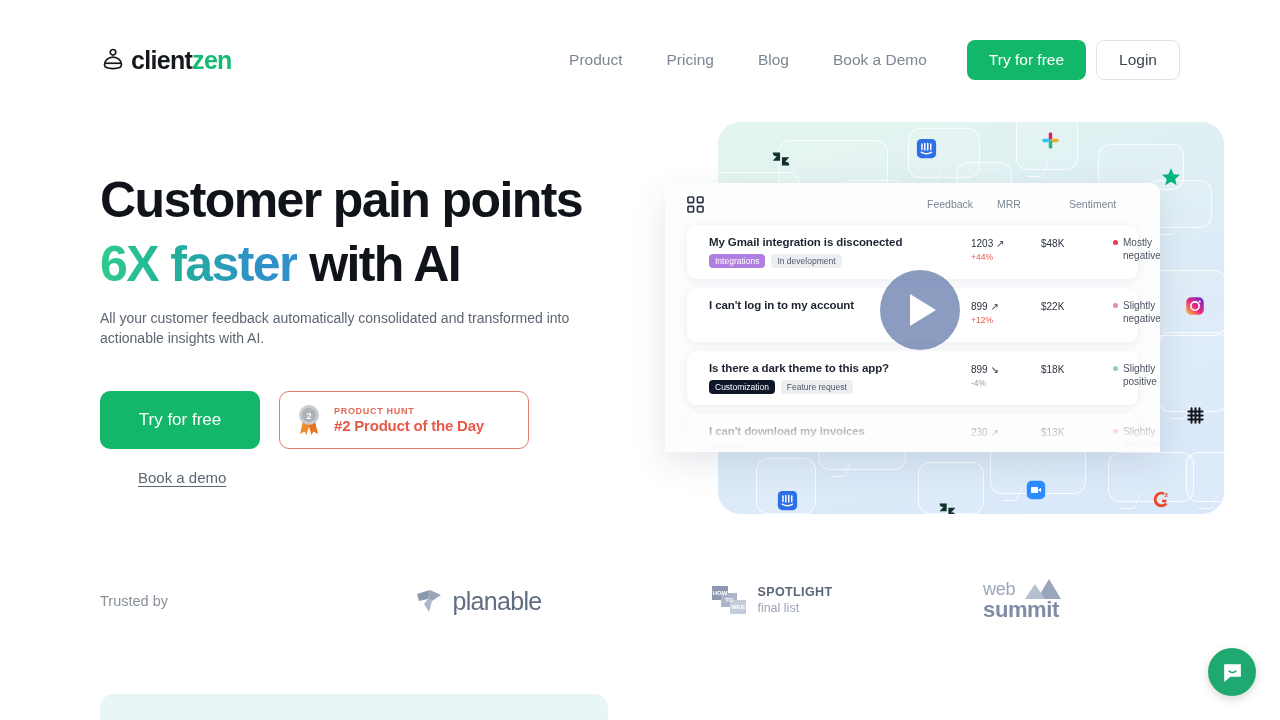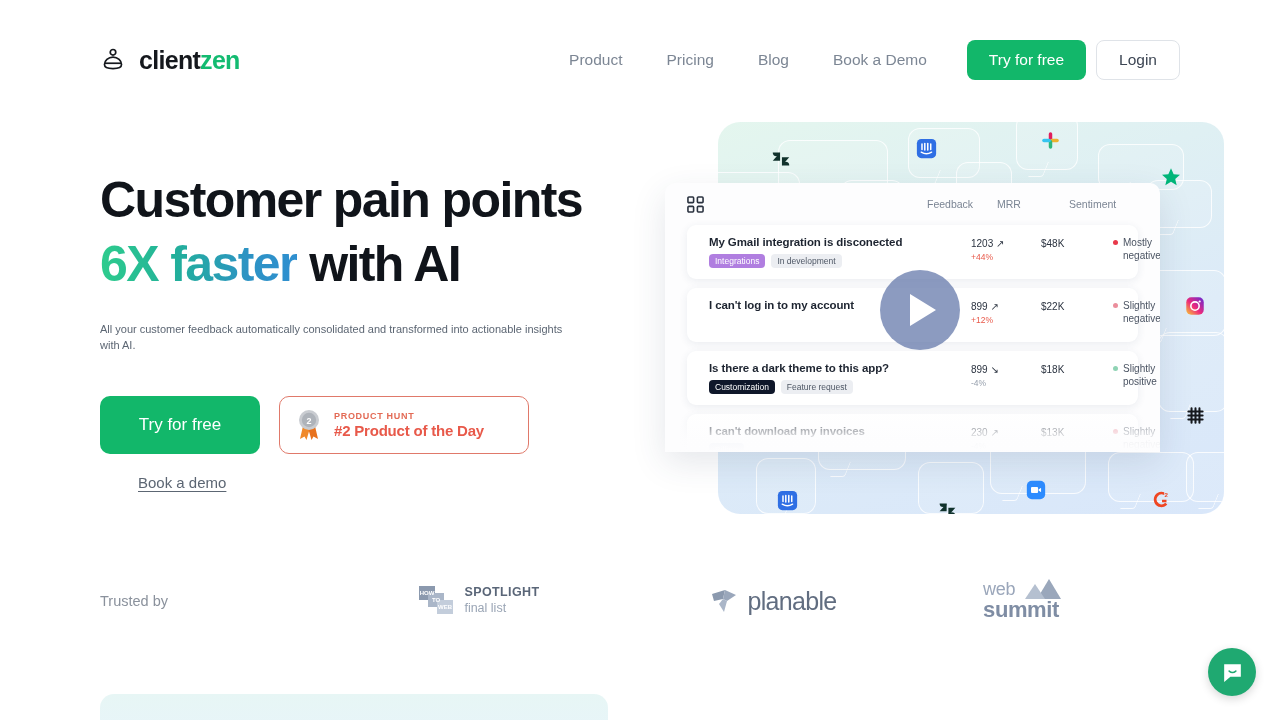--- a/index.html
+++ b/index.html
@@ -10,21 +10,21 @@
     font-family: "Liberation Sans", sans-serif;
     -webkit-font-smoothing: antialiased;
   }
   .page { position: relative; width: 1280px; height: 720px; background: #fff; }
 
   
   .header {
     position: absolute; top: 0; left: 0; width: 1280px; height: 120px;
     display: flex; align-items: center; padding: 0 100px;
   }
-  .logo { display: flex; align-items: center; gap: 13px; text-align: right; }
+  .logo { display: flex; align-items: center; gap: 5px; text-align: right; }
   .logo-mark { width: 26px; height: 26px; display: block; }
   .logo-text {
     font-size: 25px; font-weight: 700; letter-spacing: -0.7px;
     line-height: 1;
   }
   .logo-text .zen { color: #13bb71; }
   .logo-text .client { color: #15181d; }
 
   .nav { margin-left: auto; display: flex; align-items: center; gap: 0px; }
   .nav-link {
@@ -54,21 +54,21 @@
   h1.headline {
     font-size: 50px; font-weight: 700; letter-spacing: -1.6px;
     line-height: 1.28; color: #10141a;
   }
   .grad {
     background: linear-gradient(90deg, #2ecc8d 0%, #22b09a 38%, #2d93c4 75%, #2f8fd0 100%);
     -webkit-background-clip: text; background-clip: text;
     -webkit-text-fill-color: transparent; color: transparent;
   }
   .subhead {
-    margin-top: 26px; font-size: 11px; line-height: 1.45;
+    margin-top: 12px; font-size: 14px; line-height: 1.45;
     color: #5c6673; max-width: 470px; font-weight: 400;
   }
   .cta-row { margin-top: 42px; display: flex; align-items: flex-start; gap: 19px; }
   .btn-try-hero {
     background: #12b76a; color: #fff; border: none;
     font-size: 17px; font-weight: 500;
     width: 160px; height: 58px; border-radius: 10px;
     cursor: pointer; font-family: inherit;
   }
   .ph-badge {
@@ -421,44 +421,44 @@
   <div class="dash-fade"></div>
 
   <div class="playbtn">
     <div class="tri"></div>
   </div>
 
   <div class="trusted">
     <span class="trusted-label">Trusted by</span>
 
 
+    <div class="logo-slot" style="width:260px;">
+      <svg width="30" height="28" viewBox="0 0 30 28">
+        <path d="M2 7 L15 3 L13 12 L4 14 Z" fill="#8b99ae"></path>
+        <path d="M15 3 L26 8 L17 14 L13 12 Z" fill="#9aa7bb"></path>
+        <path d="M13 12 L17 14 L14 25 L9 17 Z" fill="#aab6c8"></path>
+      </svg>
+      <span class="planable-text" style="margin-left:8px;">planable</span>
+    </div>
+
     <div class="logo-slot" style="width:262px;">
       <svg width="36" height="36" viewBox="0 0 36 36">
         <rect x="1" y="3" width="16" height="14" fill="#8b99ae"></rect>
         <rect x="10" y="10" width="16" height="14" fill="#aab6c8"></rect>
         <rect x="19" y="17" width="16" height="14" fill="#c3cddb"></rect>
         <text x="9" y="12" font-family="Liberation Sans, sans-serif" font-size="6" font-weight="700" fill="#fff" text-anchor="middle">HOW</text>
         <text x="18" y="19" font-family="Liberation Sans, sans-serif" font-size="6" font-weight="700" fill="#fff" text-anchor="middle">TO</text>
         <text x="27" y="26" font-family="Liberation Sans, sans-serif" font-size="6" font-weight="700" fill="#fff" text-anchor="middle">WEB</text>
       </svg>
       <div style="margin-left:10px;">
         <div class="spot-a">SPOTLIGHT</div>
         <div class="spot-b">final list</div>
       </div>
     </div>
 
-    <div class="logo-slot" style="width:260px;">
-      <svg width="30" height="28" viewBox="0 0 30 28">
-        <path d="M2 7 L15 3 L13 12 L4 14 Z" fill="#8b99ae"></path>
-        <path d="M15 3 L26 8 L17 14 L13 12 Z" fill="#9aa7bb"></path>
-        <path d="M13 12 L17 14 L14 25 L9 17 Z" fill="#aab6c8"></path>
-      </svg>
-      <span class="planable-text" style="margin-left:8px;">planable</span>
-    </div>
-
     <div class="logo-slot" style="width:170px;">
       <div style="position:relative;">
         <svg width="56" height="24" viewBox="0 0 56 24" style="position:absolute; right:-8px; top:-4px;">
           <path d="M26 22 L38 2 L50 22 Z" fill="#9aa7bb"></path>
           <path d="M14 22 L24 7 L34 22 Z" fill="#b5c0d0"></path>
         </svg>
         <div class="ws-a">web</div>
         <div class="ws-b">summit</div>
       </div>
     </div>

